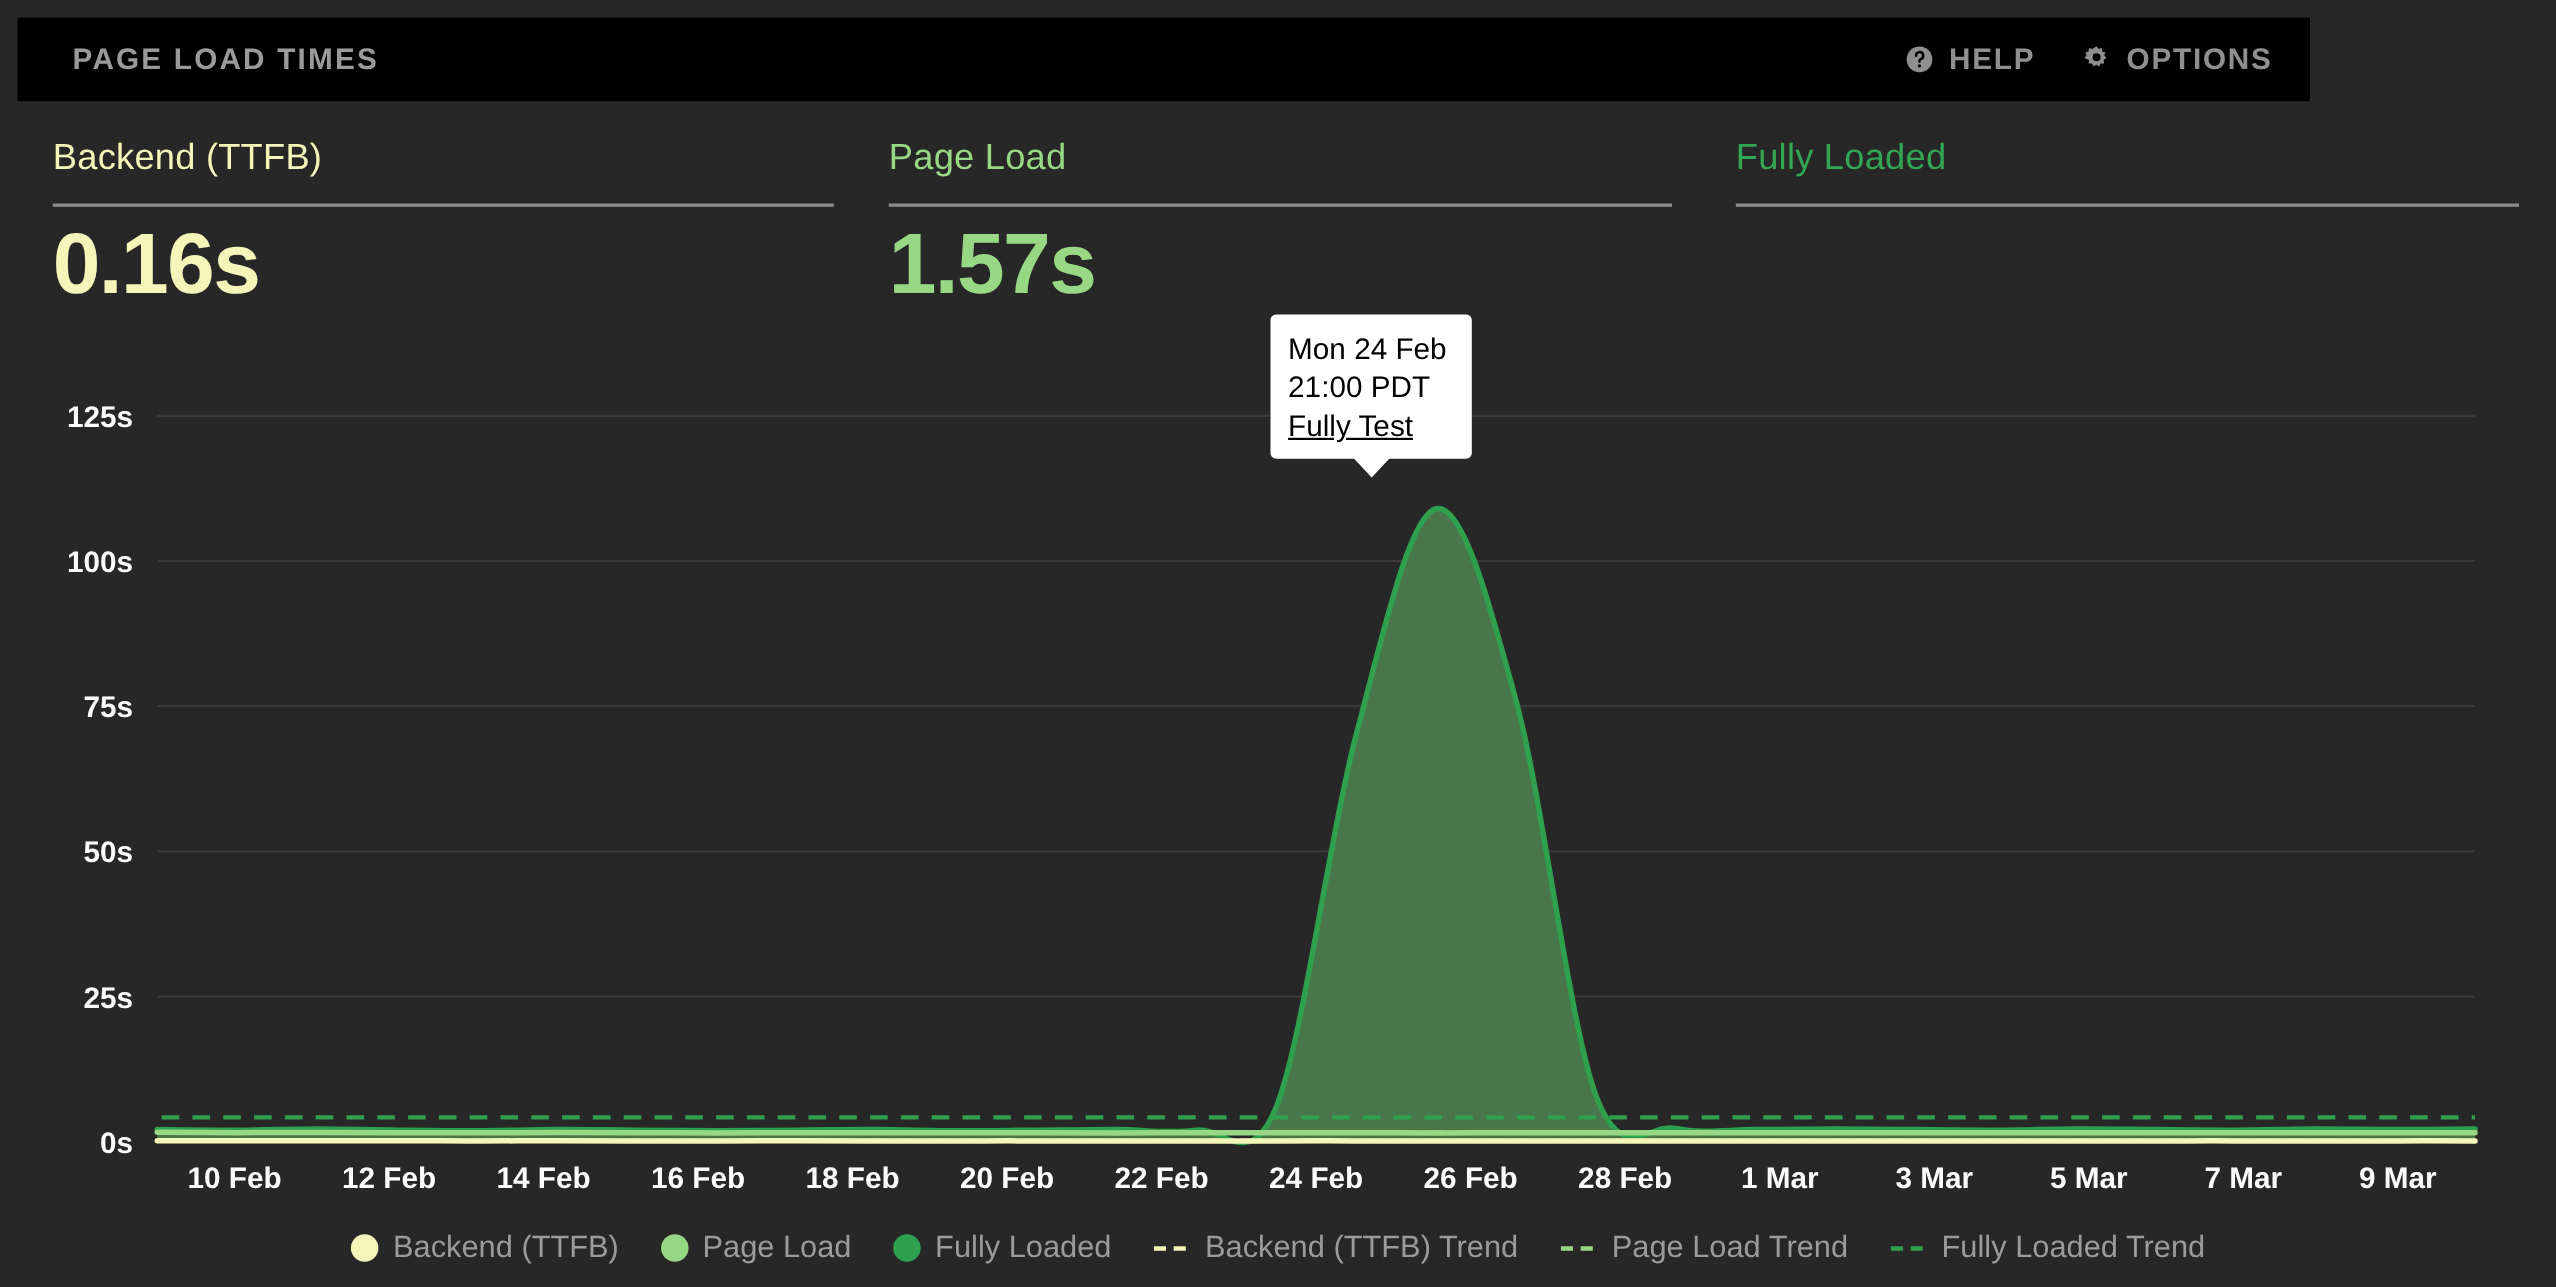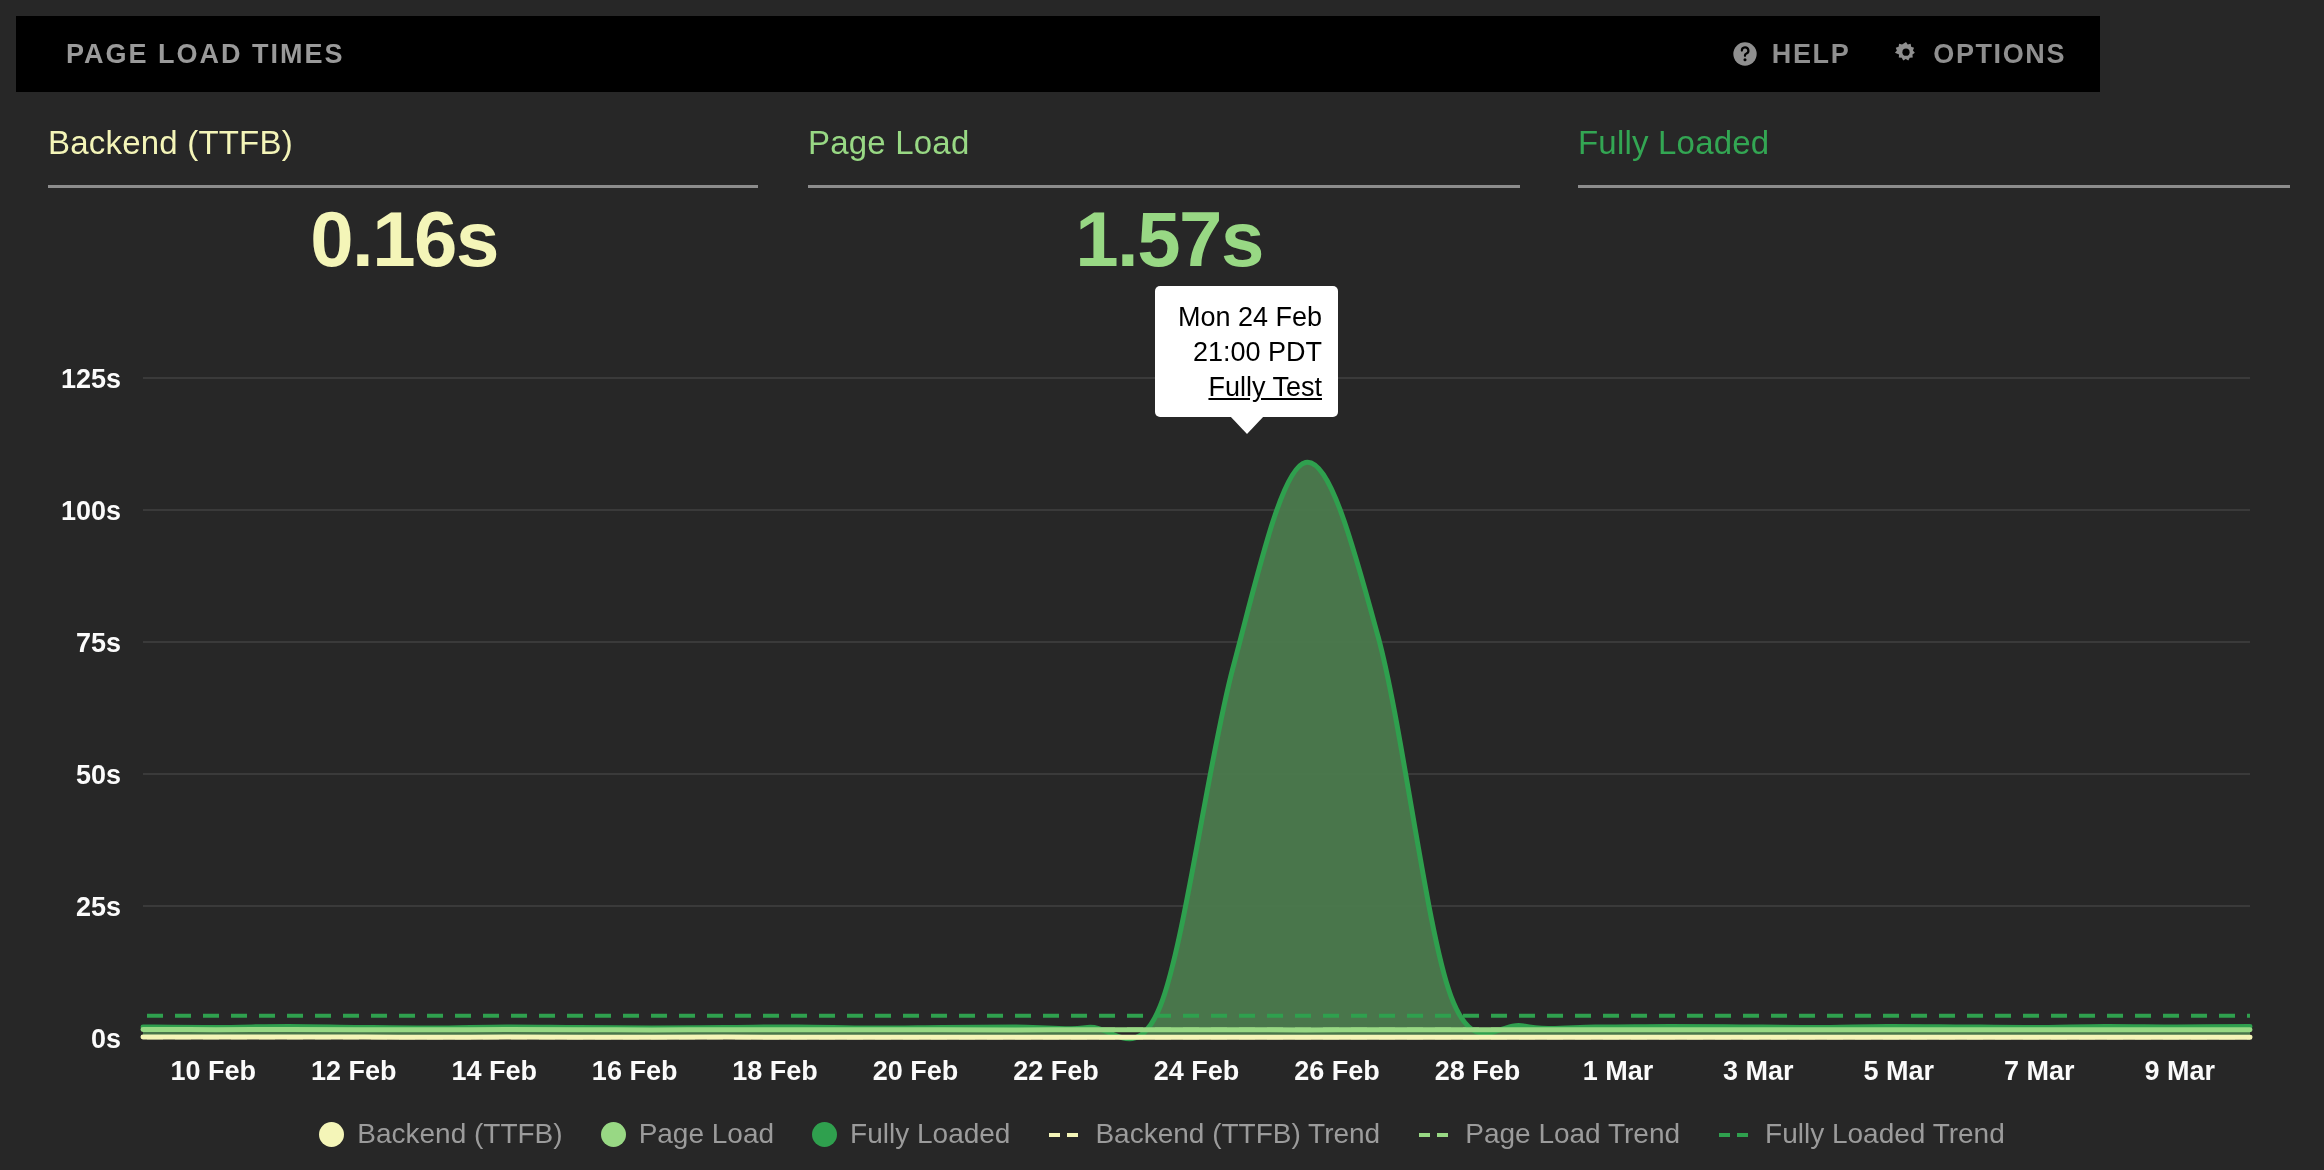--- a/index.html
+++ b/index.html
@@ -49,21 +49,20 @@
     height:3px; background:#8c8c8c;
     margin-top:26px;
   }
   .card-1 .card-rule{ width:710px; }
   .card-2 .card-rule{ width:712px; }
   .card-3 .card-rule{ width:712px; }
   .card-value{
     margin-top:12px;
     font-size:78px; font-weight:bold; line-height:1.02;
     letter-spacing:-1.5px;
-    text-align:center;
   }
 
   
   .chart-wrap{
     position:absolute; left:0; top:286px; width:2324px; height:884px;
   }
   .chart-svg{ position:absolute; left:0; top:0; }
 
   .ylabel{
     fill:#fbfbfb; font-family:"Liberation Sans", sans-serif;
@@ -77,21 +76,21 @@
   
   .tooltip{
     position:absolute; left:1155px; top:286px;
     width:183px;
     background:#fff;
     border-radius:5px;
     padding:14px 16px 12px 16px;
     font-size:27px; color:#000; line-height:1.30;
     z-index:5;
   }
-  .tooltip-line{ white-space:nowrap;text-align:right; }
+  .tooltip-line{ white-space:nowrap; }
   .tooltip-link{
     text-decoration:underline; cursor:pointer; color:#000;
     display:inline-block;
   }
   .tooltip-arrow{
     position:absolute; left:50%; bottom:-17px; transform:translateX(-50%);
     width:0; height:0;
     border-left:17px solid transparent;
     border-right:17px solid transparent;
     border-top:18px solid #fff;

